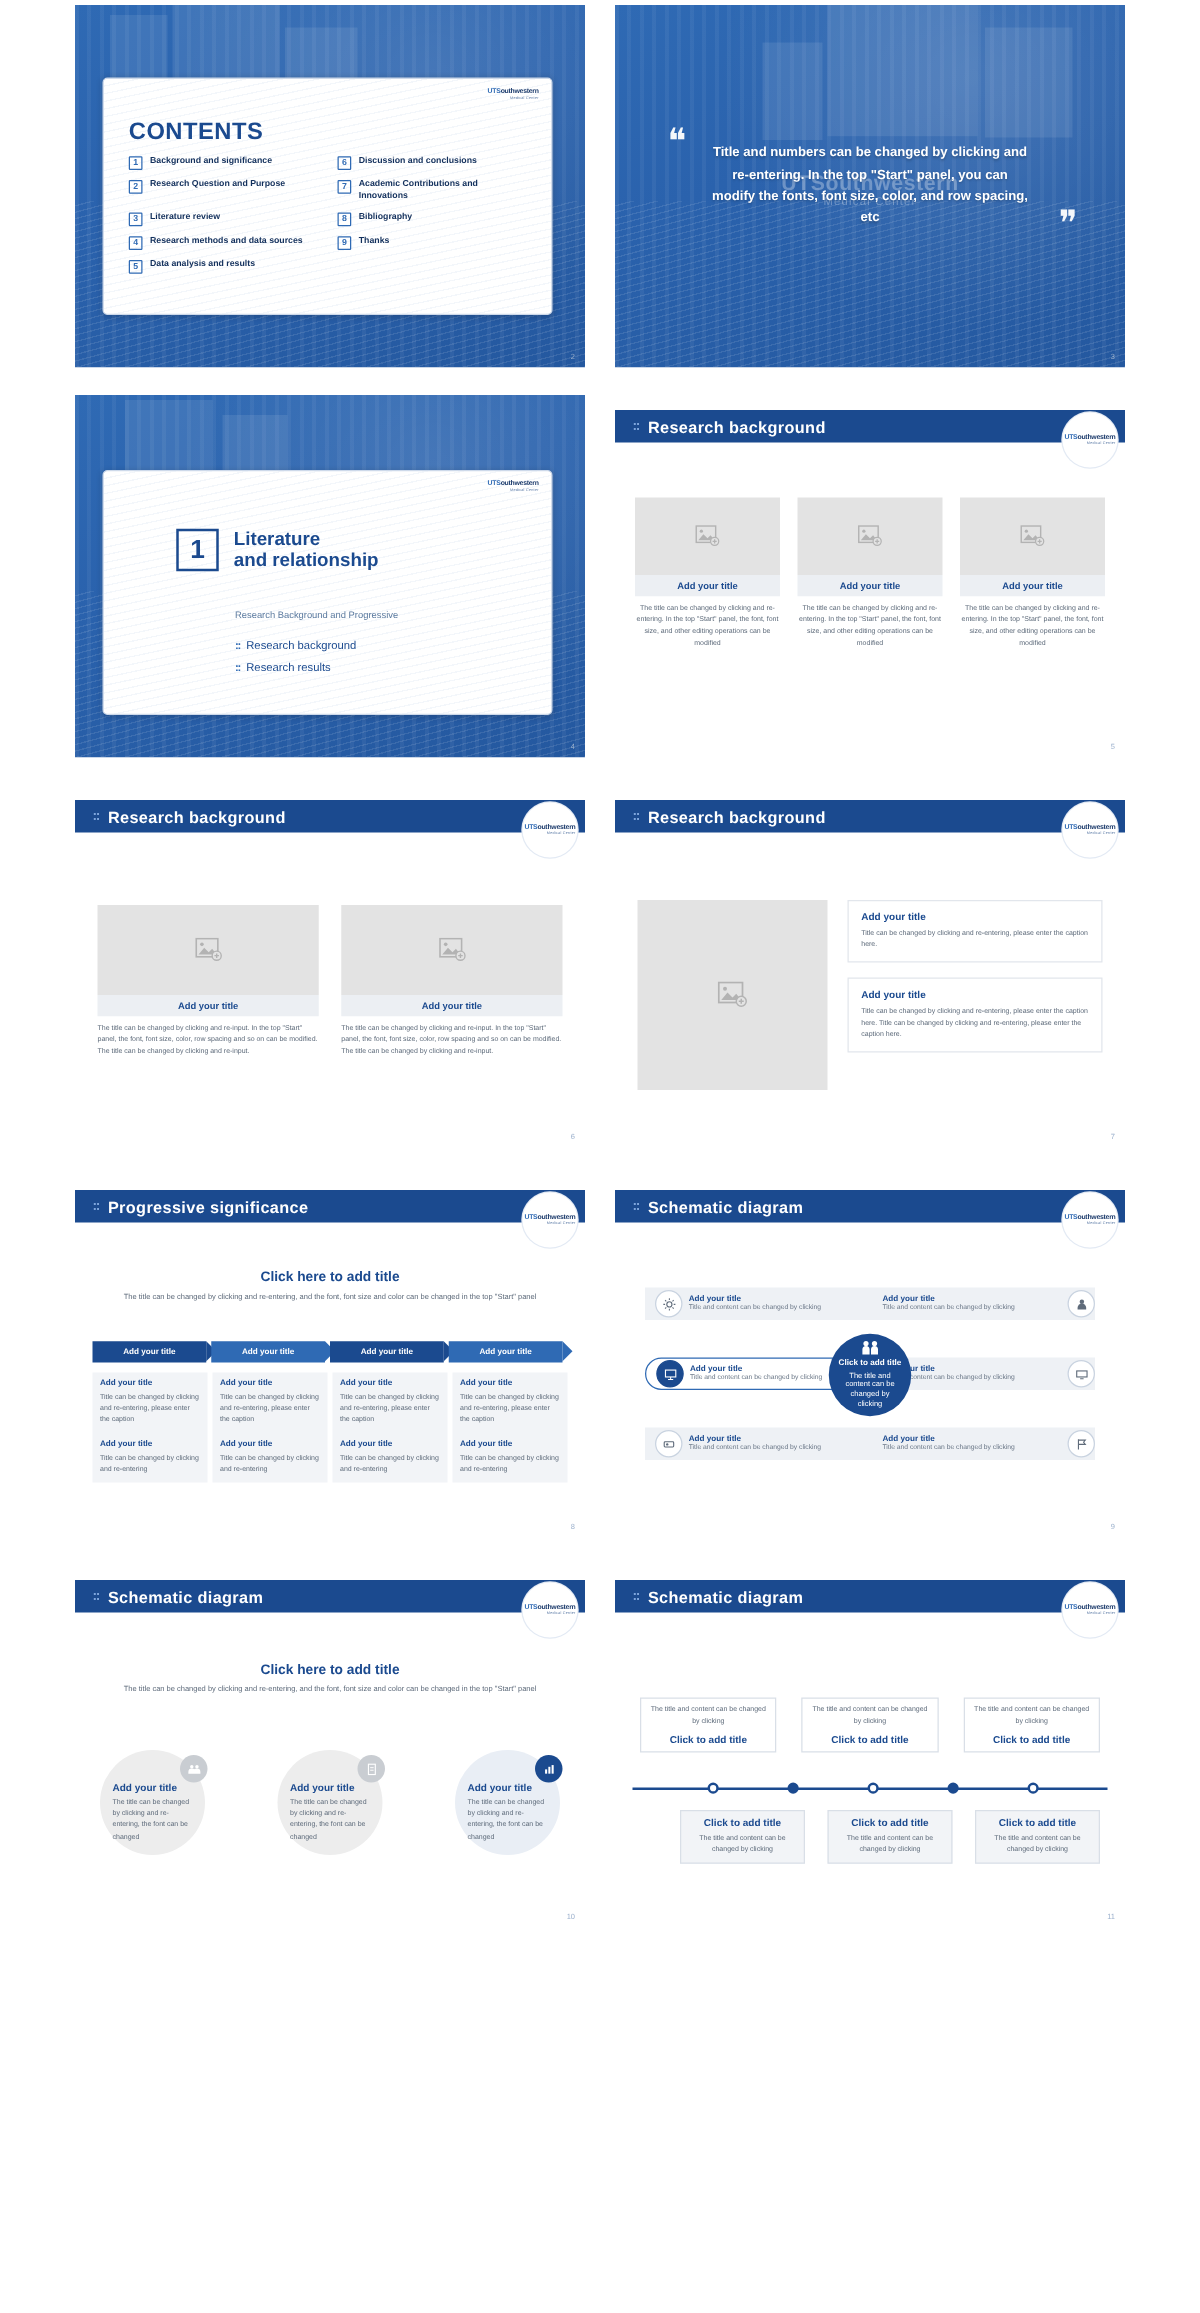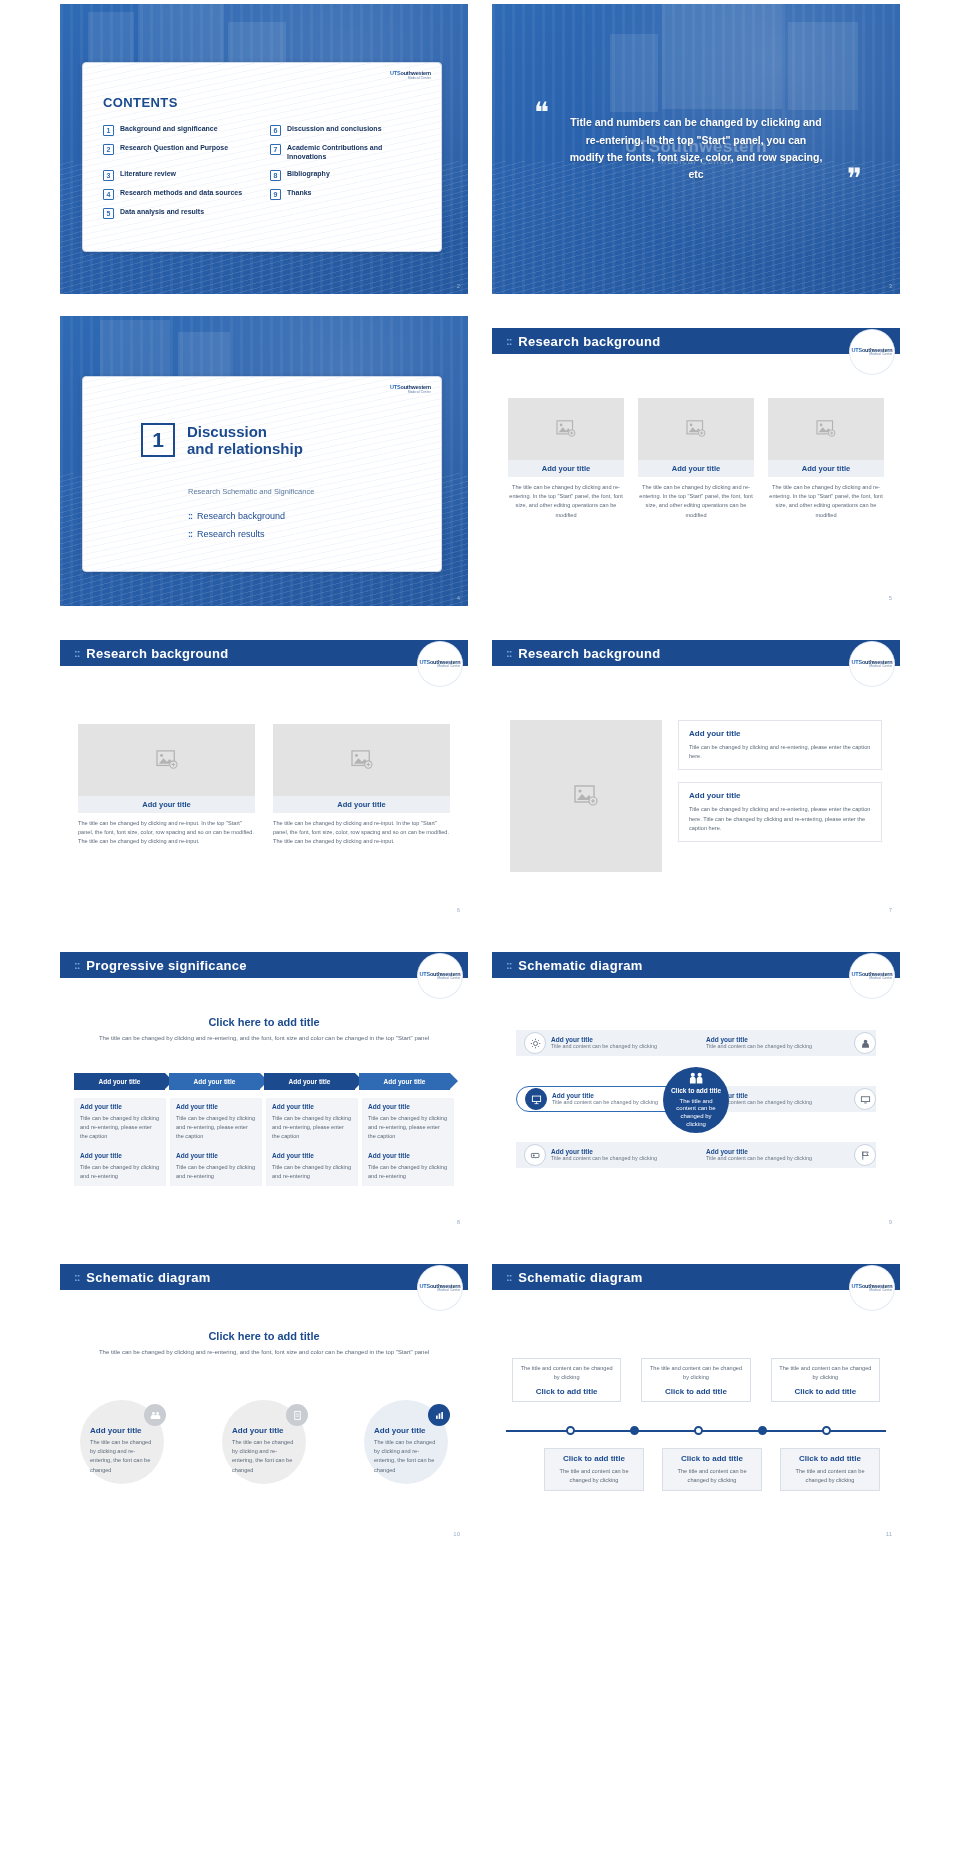--- a/index.html
+++ b/index.html
@@ -67,21 +67,21 @@
     box-shadow:0 1px 5px rgba(0,0,0,.18);
     overflow:hidden;
   }
   .card .dots{
     position:absolute; inset:0;
     background: repeating-linear-gradient(-12deg, rgba(45,106,180,.10) 0 1px, rgba(255,255,255,0) 1px 6px);
     opacity:.55;
     pointer-events:none;
   }
   .contents-title{
-    font-size:13px; font-weight:bold; color:#1b4a8f; letter-spacing:.4px;
+    font-size:19px; font-weight:bold; color:#1b4a8f; letter-spacing:.4px;
   }
   .toc { display:grid; grid-template-columns:1fr 1fr; column-gap:14px; row-gap:8px;}
   .toc-item{ display:flex; align-items:flex-start; gap:6px;}
   .num{
     width:11px;height:11px;flex:0 0 11px;
     border:1px solid #2f6ab4; color:#2f6ab4;
     font-size:7px; display:flex;align-items:center;justify-content:center;
     border-radius:1px; font-weight:bold;
   }
   .toc-label{ font-size:7px; color:#13305c; line-height:1.25; font-weight:bold;}
@@ -286,25 +286,25 @@
 
     <div class="card" style="left:22px;top:60px;width:360px;height:196px;">
       <div class="dots"></div>
       <div class="logo" style="position:absolute;right:10px;top:8px;">
         <div class="l1"><em>UTS</em><span>outhwestern</span></div>
         <div class="l2">Medical Center</div>
       </div>
       <div style="position:absolute;left:58px;top:46px;display:flex;gap:12px;align-items:flex-start;">
         <div class="bignum">1</div>
         <div>
-          <div class="sec-title">Discussion</div>
+          <div class="sec-title">Literature</div>
           <div class="sec-title">and relationship</div>
         </div>
       </div>
-      <div class="sec-sub" style="position:absolute;left:105px;top:110px;">Research Schematic and Significance</div>
+      <div class="sec-sub" style="position:absolute;left:105px;top:110px;">Research Background and Progressive</div>
       <div style="position:absolute;left:105px;top:134px;display:flex;flex-direction:column;gap:8px;">
         <div class="bullet">
             <span class="cc">::</span>
             <span>Research background</span>
           </div>
         <div class="bullet">
             <span class="cc">::</span>
             <span>Research results</span>
           </div>
       </div>

